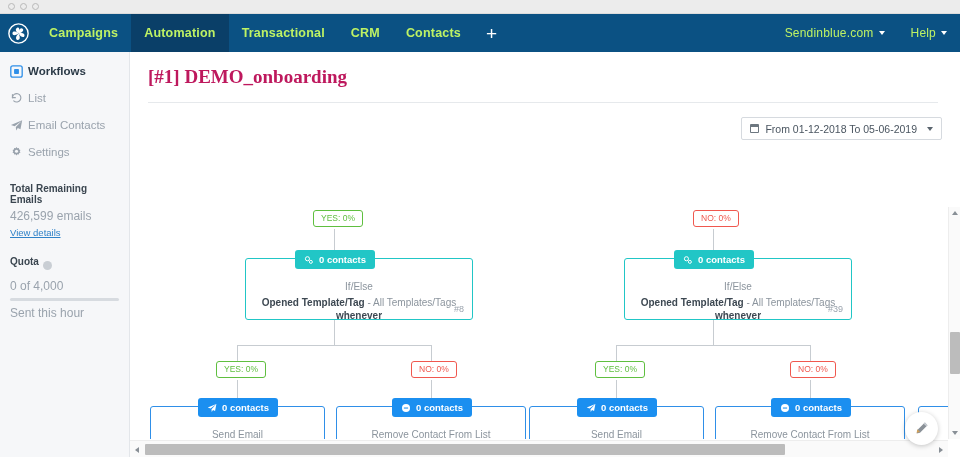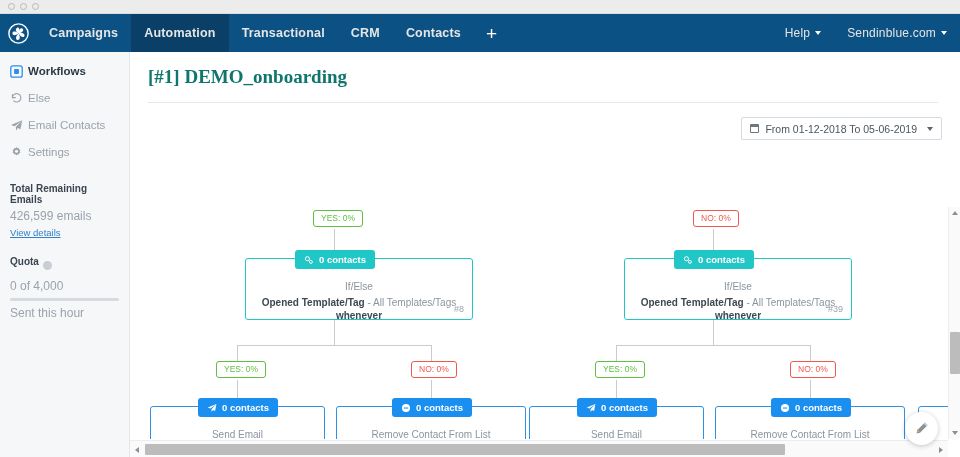--- a/index.html
+++ b/index.html
@@ -41,21 +41,21 @@
   .logo-wrap {
     width: 36px;
     display: flex; align-items: center; justify-content: center;
   }
   .nav-items { display: flex; align-items: stretch; }
   .nav-item {
     display: flex; align-items: center;
     padding: 0 13px;
     font-weight: bold;
     letter-spacing: .2px;
-    color: #e5e5e5;
+    color: #bef264;
     white-space: nowrap;
     cursor: pointer;
   }
   .nav-item.active { background: #0a3f68; }
   .nav-plus {
     display: flex; align-items: center;
     padding: 0 12px;
     font-size: 19px;
     line-height: 1;
     cursor: pointer;
@@ -124,21 +124,21 @@
     height: 3px; background: #d7dbe0; border-radius: 2px;
     margin: 5px 0 5px 0;
   }
   .bar-fill { height: 3px; width: 0%; background: #2f82c8; border-radius: 2px; }
 
   
   .main { flex: 1; position: relative; background: #ffffff; overflow: hidden; }
   .main-head { padding: 14px 18px 0 18px; }
   .page-title {
     font-family: "Liberation Serif", serif;
-    font-size: 19px; font-weight: bold; color: #0f766e;
+    font-size: 19px; font-weight: bold; color: #be185d;
     margin: 0 0 14px 0;
   }
   .hr { height: 1px; background: #e6e9ec; margin: 0 4px 0 0; }
 
   .filter-row {
     display: flex; justify-content: flex-end;
     padding: 14px 18px 0 18px;
   }
   .date-filter {
     border: 1px solid #d6dadf;
@@ -336,25 +336,25 @@
     </div>
     <div class="nav-item">
       <span>Contacts</span>
     </div>
     <div class="nav-plus">
       <span>+</span>
     </div>
   </div>
   <div class="nav-right">
     <div class="nav-item">
+      <span>Sendinblue.com</span>
+      <span class="caret"></span>
+    </div>
+    <div class="nav-item">
       <span>Help</span>
-      <span class="caret"></span>
-    </div>
-    <div class="nav-item">
-      <span>Sendinblue.com</span>
       <span class="caret"></span>
     </div>
   </div>
 </div>
 
 <div class="shell">
 
   <div class="sidebar">
 
     <div class="side-item active">
@@ -367,21 +367,21 @@
       <span class="side-label">Workflows</span>
     </div>
 
     <div class="side-item">
       <span class="side-ico">
         <svg width="13" height="13" viewBox="0 0 16 16">
           <path d="M3 7a5.2 5.2 0 1 1 1.6 3.9" fill="none" stroke="#9aa3ad" stroke-width="1.4" stroke-linecap="round"></path>
           <path d="M3 3.3V7h3.6" fill="none" stroke="#9aa3ad" stroke-width="1.4" stroke-linecap="round" stroke-linejoin="round"></path>
         </svg>
       </span>
-      <span class="side-label">Else</span>
+      <span class="side-label">List</span>
     </div>
 
     <div class="side-item">
       <span class="side-ico">
         <svg width="13" height="13" viewBox="0 0 16 16">
           <path d="M15 1.6 1.2 7.3l4.5 1.6L14.6 2 7.2 9.9l.3 4.4 2.1-3.2 3.3 1.6z" fill="#9aa3ad"></path>
         </svg>
       </span>
       <span class="side-label">Email Contacts</span>
     </div>

